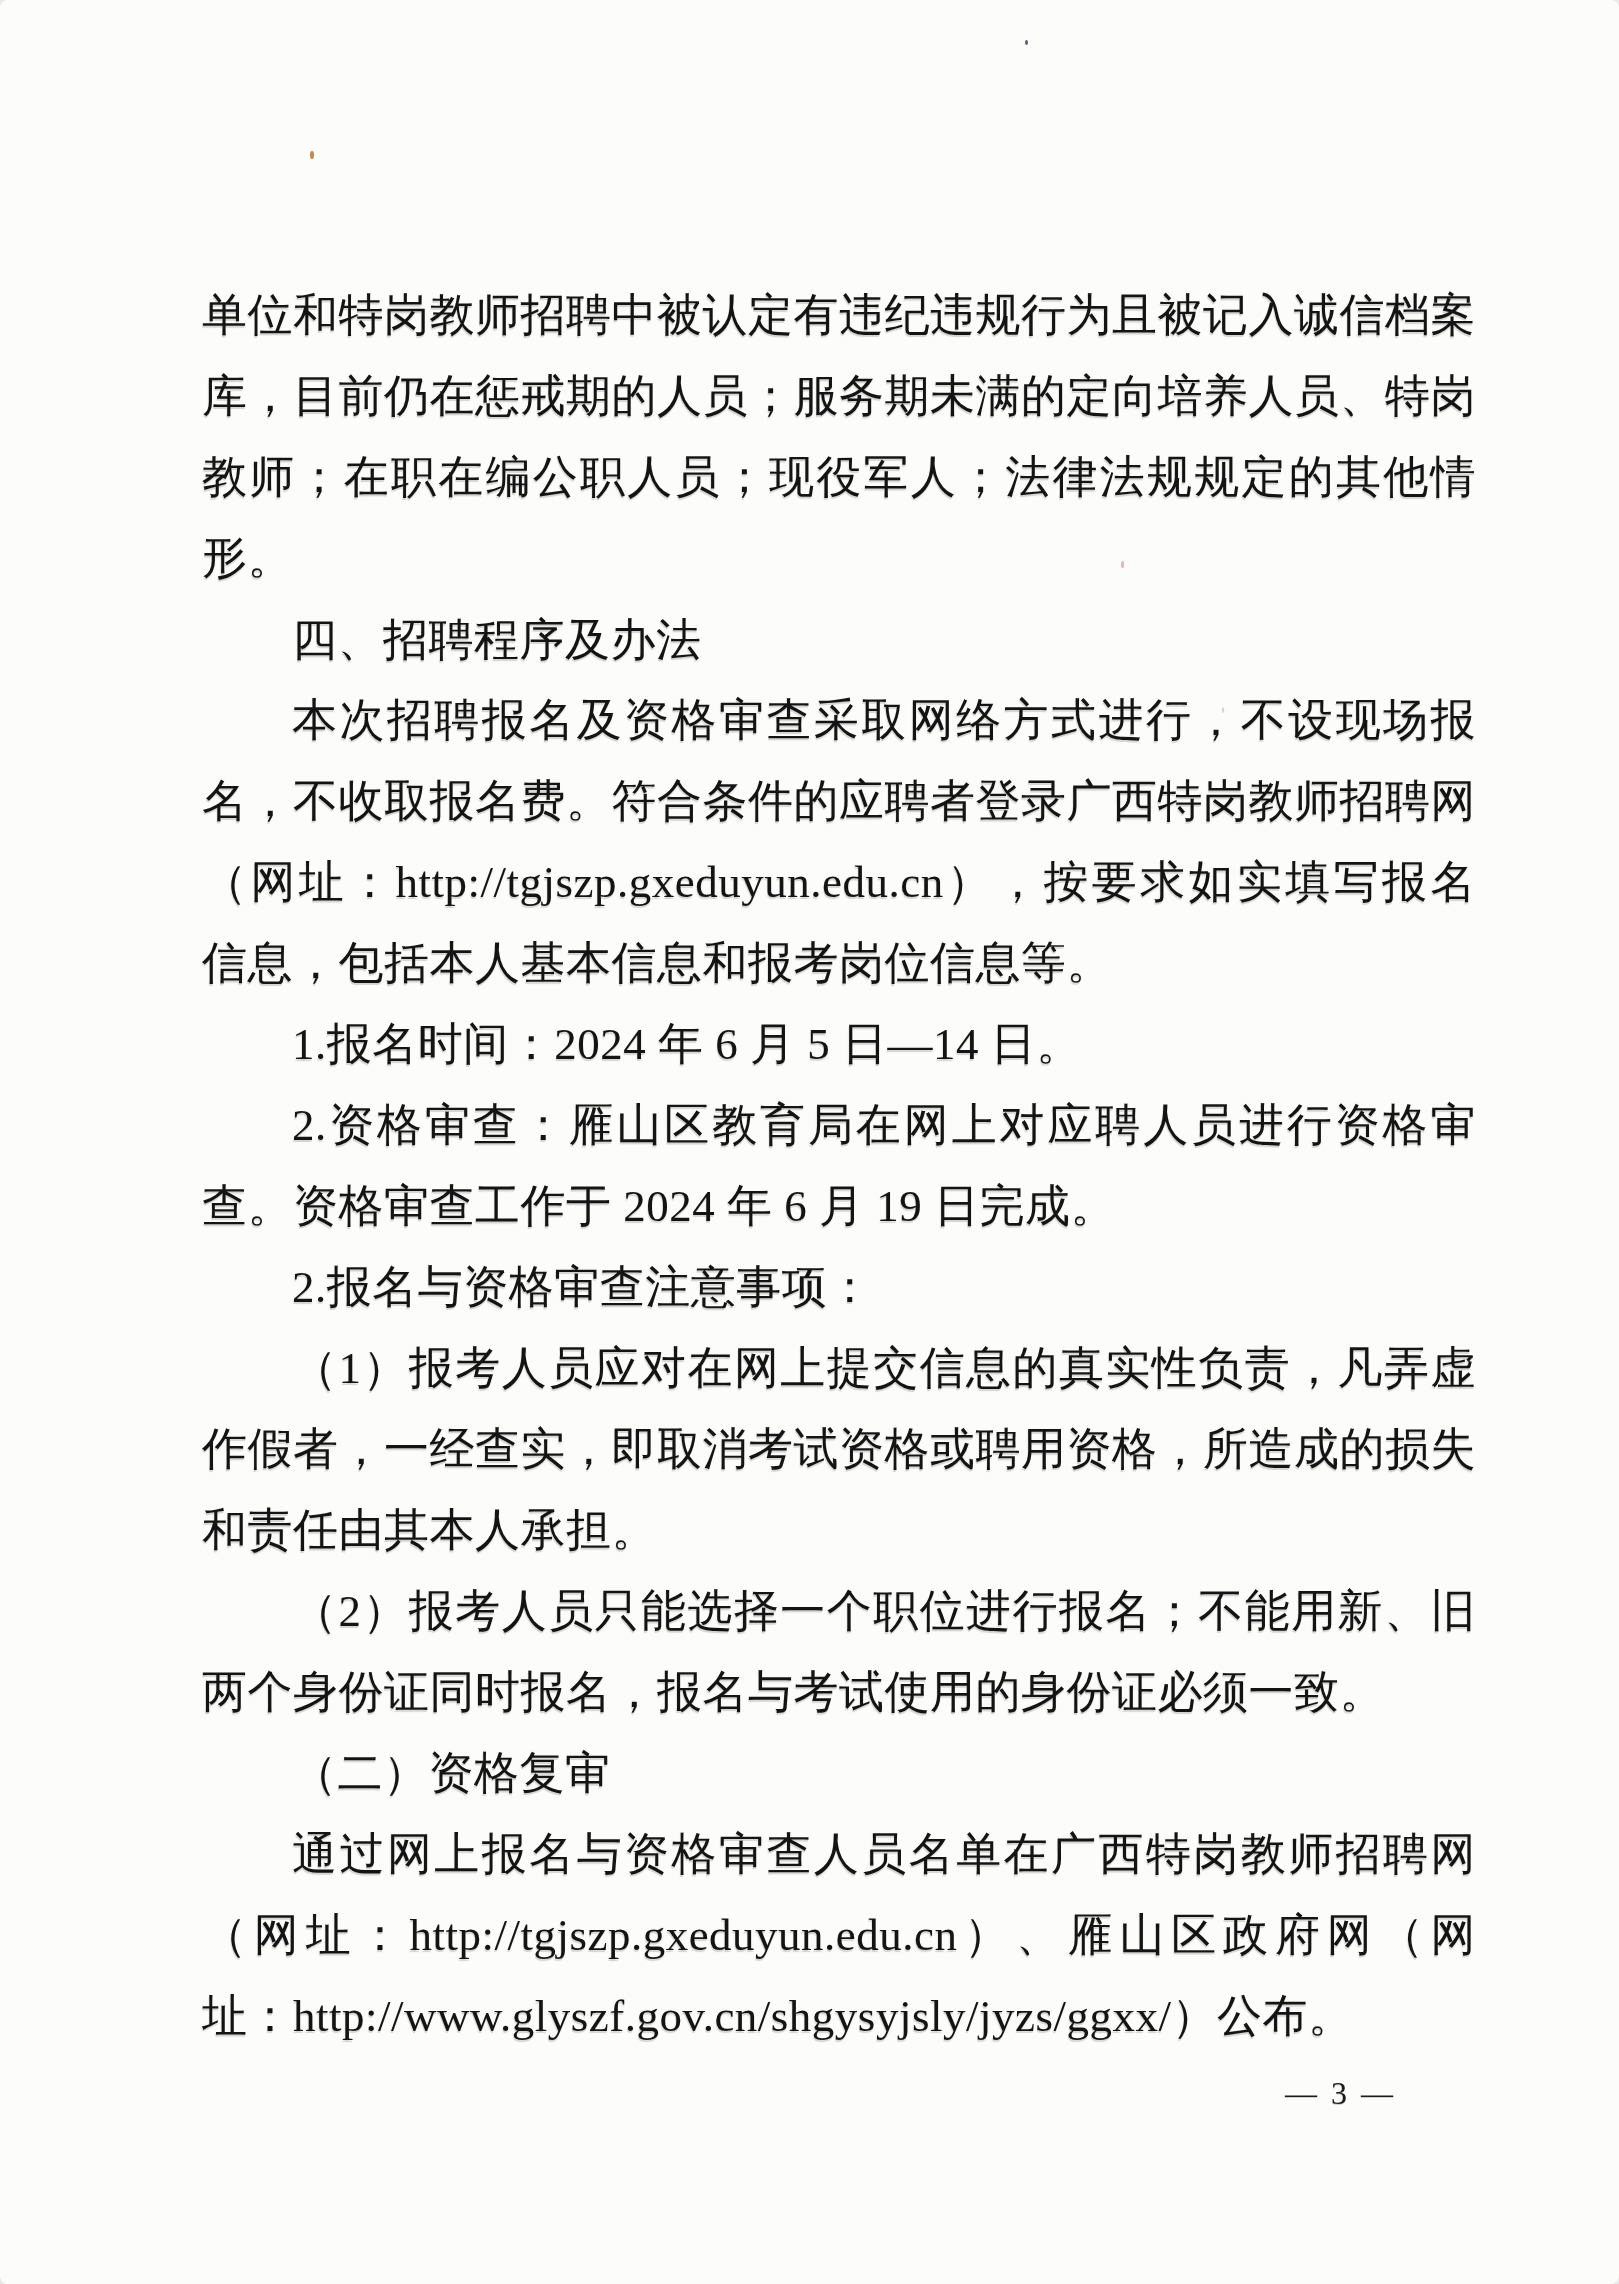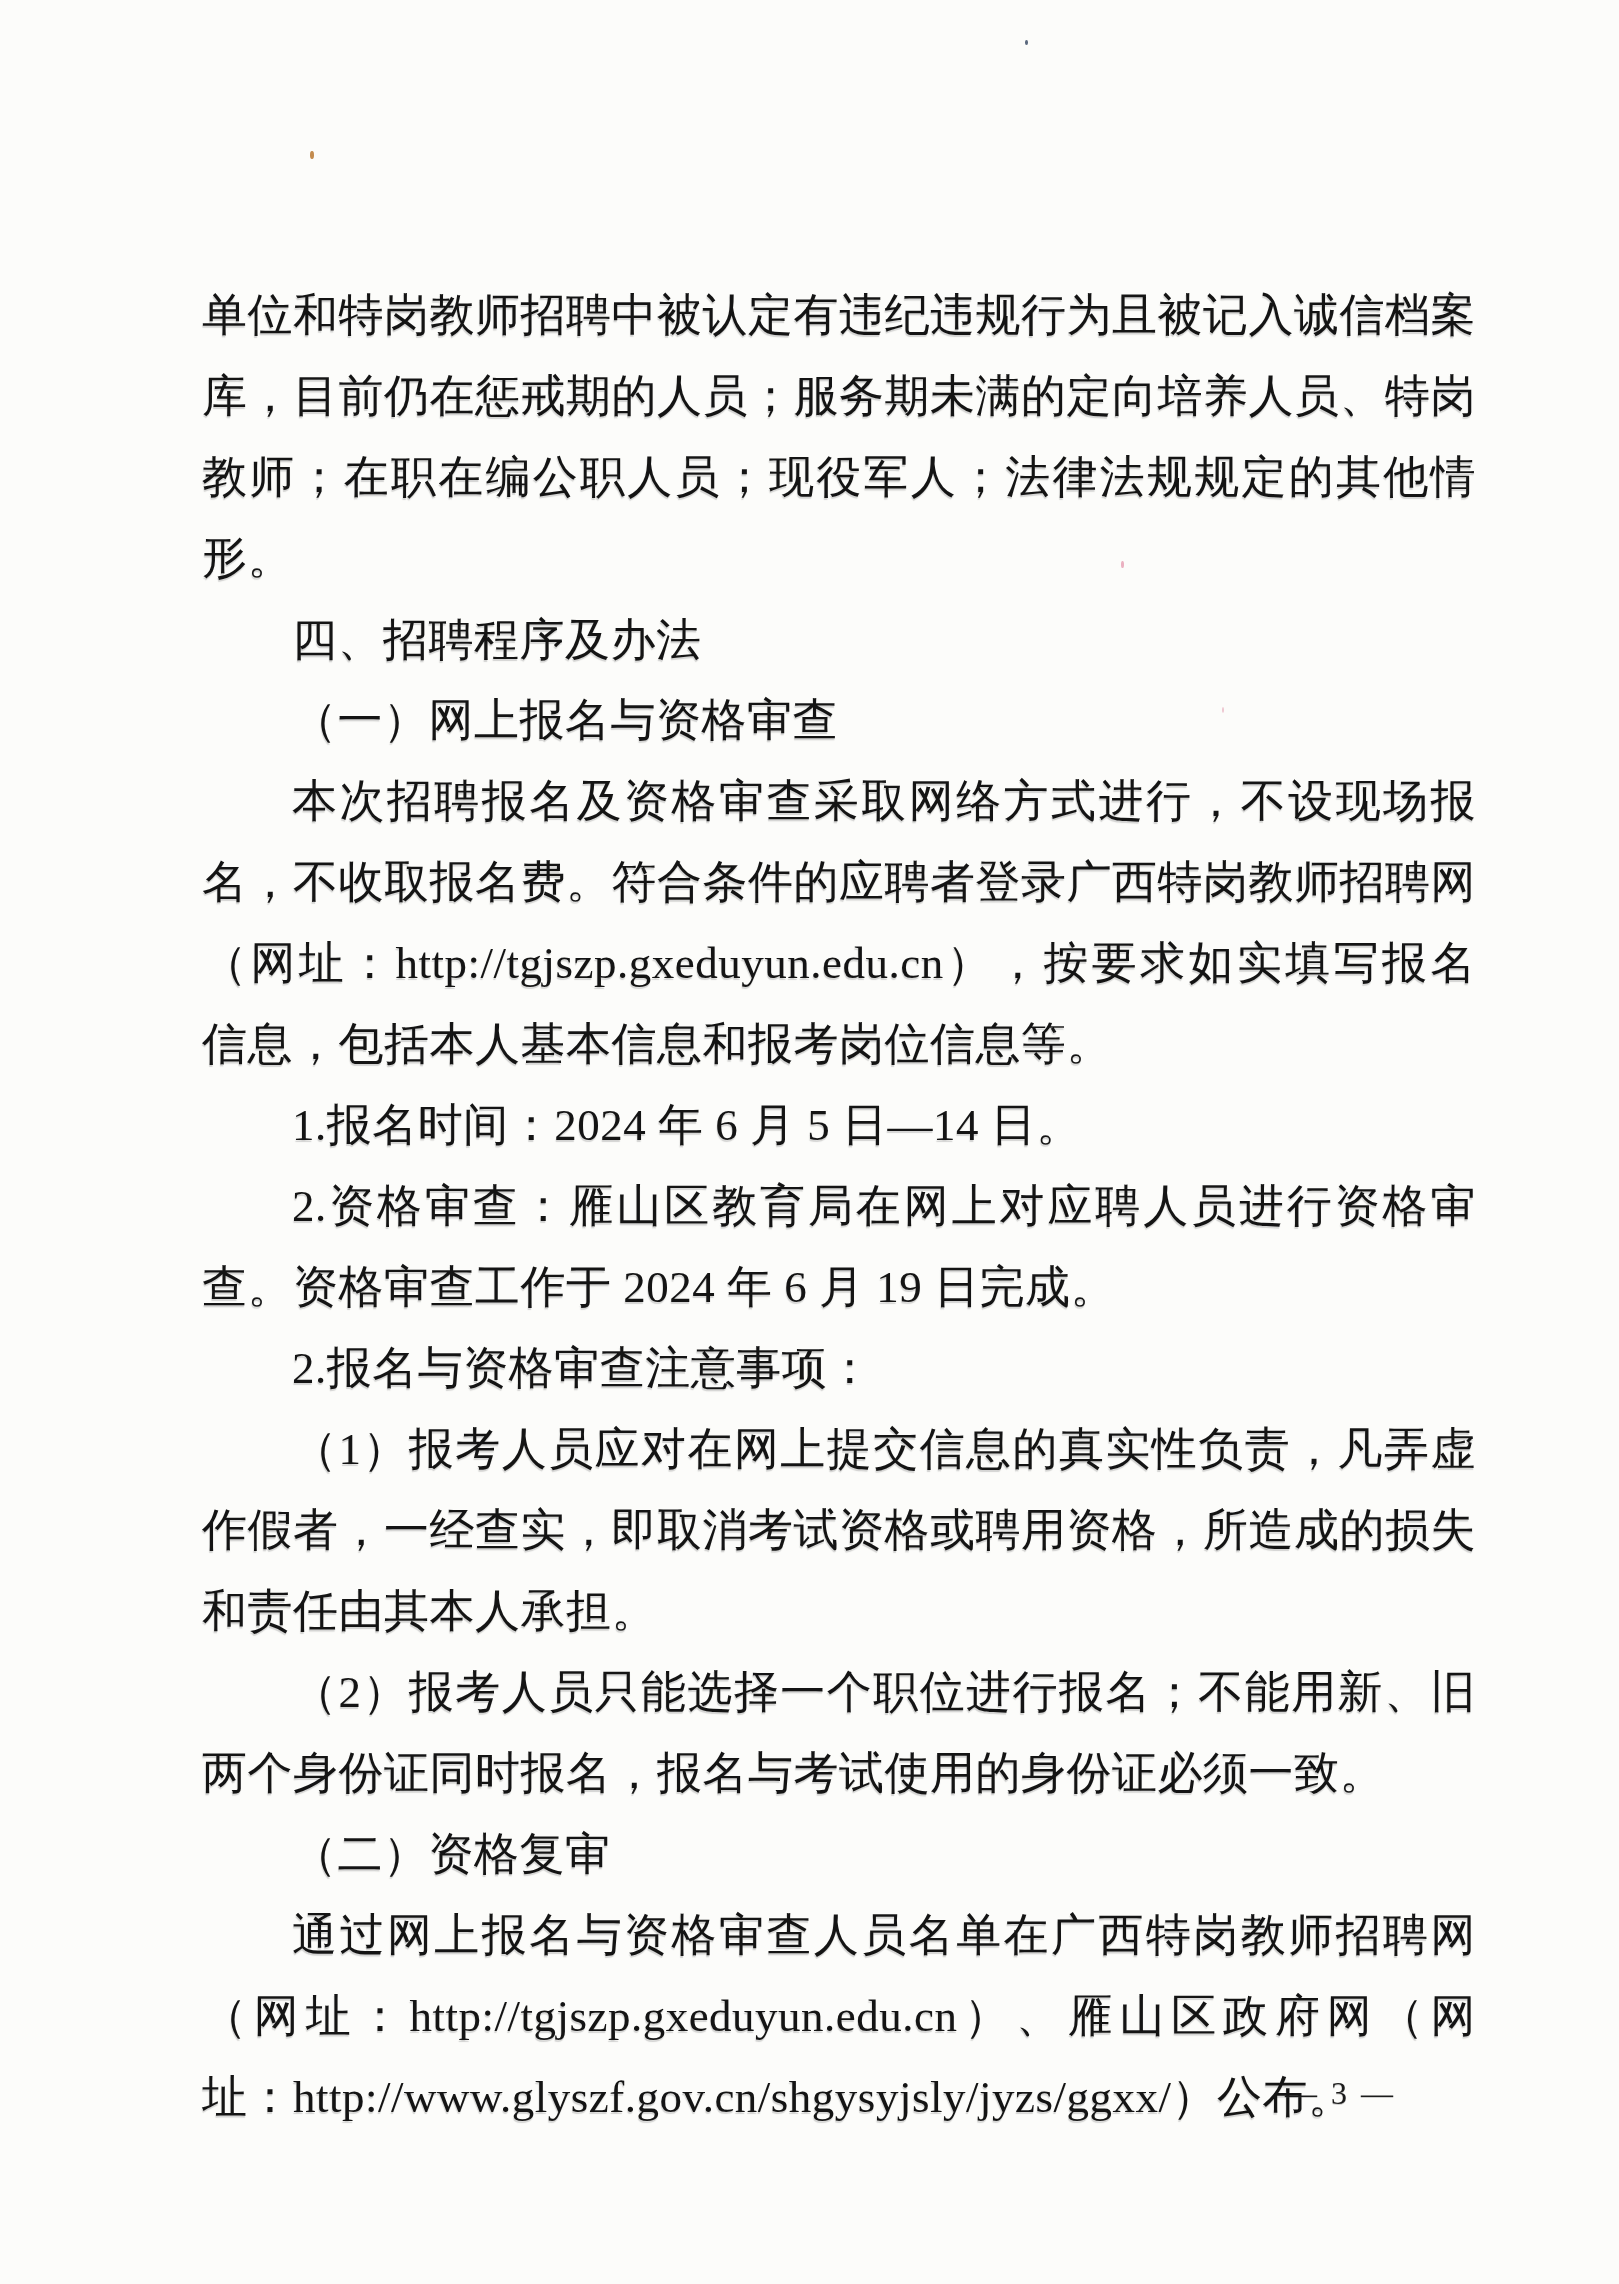--- a/index.html
+++ b/index.html
@@ -9,20 +9,21 @@
   }
   .page {
     position: relative;
     width: 1619px;
     height: 2284px;
     margin: 0 auto;
     background: #fcfcfa;
     overflow: hidden;
     font-family: "Liberation Serif", "DejaVu Serif", serif;
     color: #141414;
+    border-radius: 8px;
   }
   .content {
     position: absolute;
     left: 202px;
     top: 275px;
     width: 1274px;
     font-size: 45px;
     line-height: 81px;
     text-align: justify;
     text-justify: inter-ideograph;
@@ -67,21 +68,20 @@
 
 <div class="page">
   <div class="speck s1"></div>
   <div class="speck s2"></div>
   <div class="speck s3"></div>
   <div class="speck s4"></div>
 
   <div class="content" id="paragraph-container">
       <p class="body">单位和特岗教师招聘中被认定有违纪违规行为且被记入诚信档案库，目前仍在惩戒期的人员；服务期未满的定向培养人员、特岗教师；在职在编公职人员；现役军人；法律法规规定的其他情形。</p>
       <p class="indent heading1">四、招聘程序及办法</p>
-      <p class="indent heading2">（一）网上报名与资格审查</p>
       <p class="indent body">本次招聘报名及资格审查采取网络方式进行，不设现场报名，不收取报名费。符合条件的应聘者登录广西特岗教师招聘网（网址：http://tgjszp.gxeduyun.edu.cn），按要求如实填写报名信息，包括本人基本信息和报考岗位信息等。</p>
       <p class="indent body">1.报名时间：2024 年 6 月 5 日—14 日。</p>
       <p class="indent body">2.资格审查：雁山区教育局在网上对应聘人员进行资格审查。资格审查工作于 2024 年 6 月 19 日完成。</p>
       <p class="indent body">2.报名与资格审查注意事项：</p>
       <p class="indent body">（1）报考人员应对在网上提交信息的真实性负责，凡弄虚作假者，一经查实，即取消考试资格或聘用资格，所造成的损失和责任由其本人承担。</p>
       <p class="indent body">（2）报考人员只能选择一个职位进行报名；不能用新、旧两个身份证同时报名，报名与考试使用的身份证必须一致。</p>
       <p class="indent heading2">（二）资格复审</p>
       <p class="indent body">通过网上报名与资格审查人员名单在广西特岗教师招聘网（网址：http://tgjszp.gxeduyun.edu.cn）、雁山区政府网（网址：http://www.glyszf.gov.cn/shgysyjsly/jyzs/ggxx/）公布。</p>
     </div>
 

